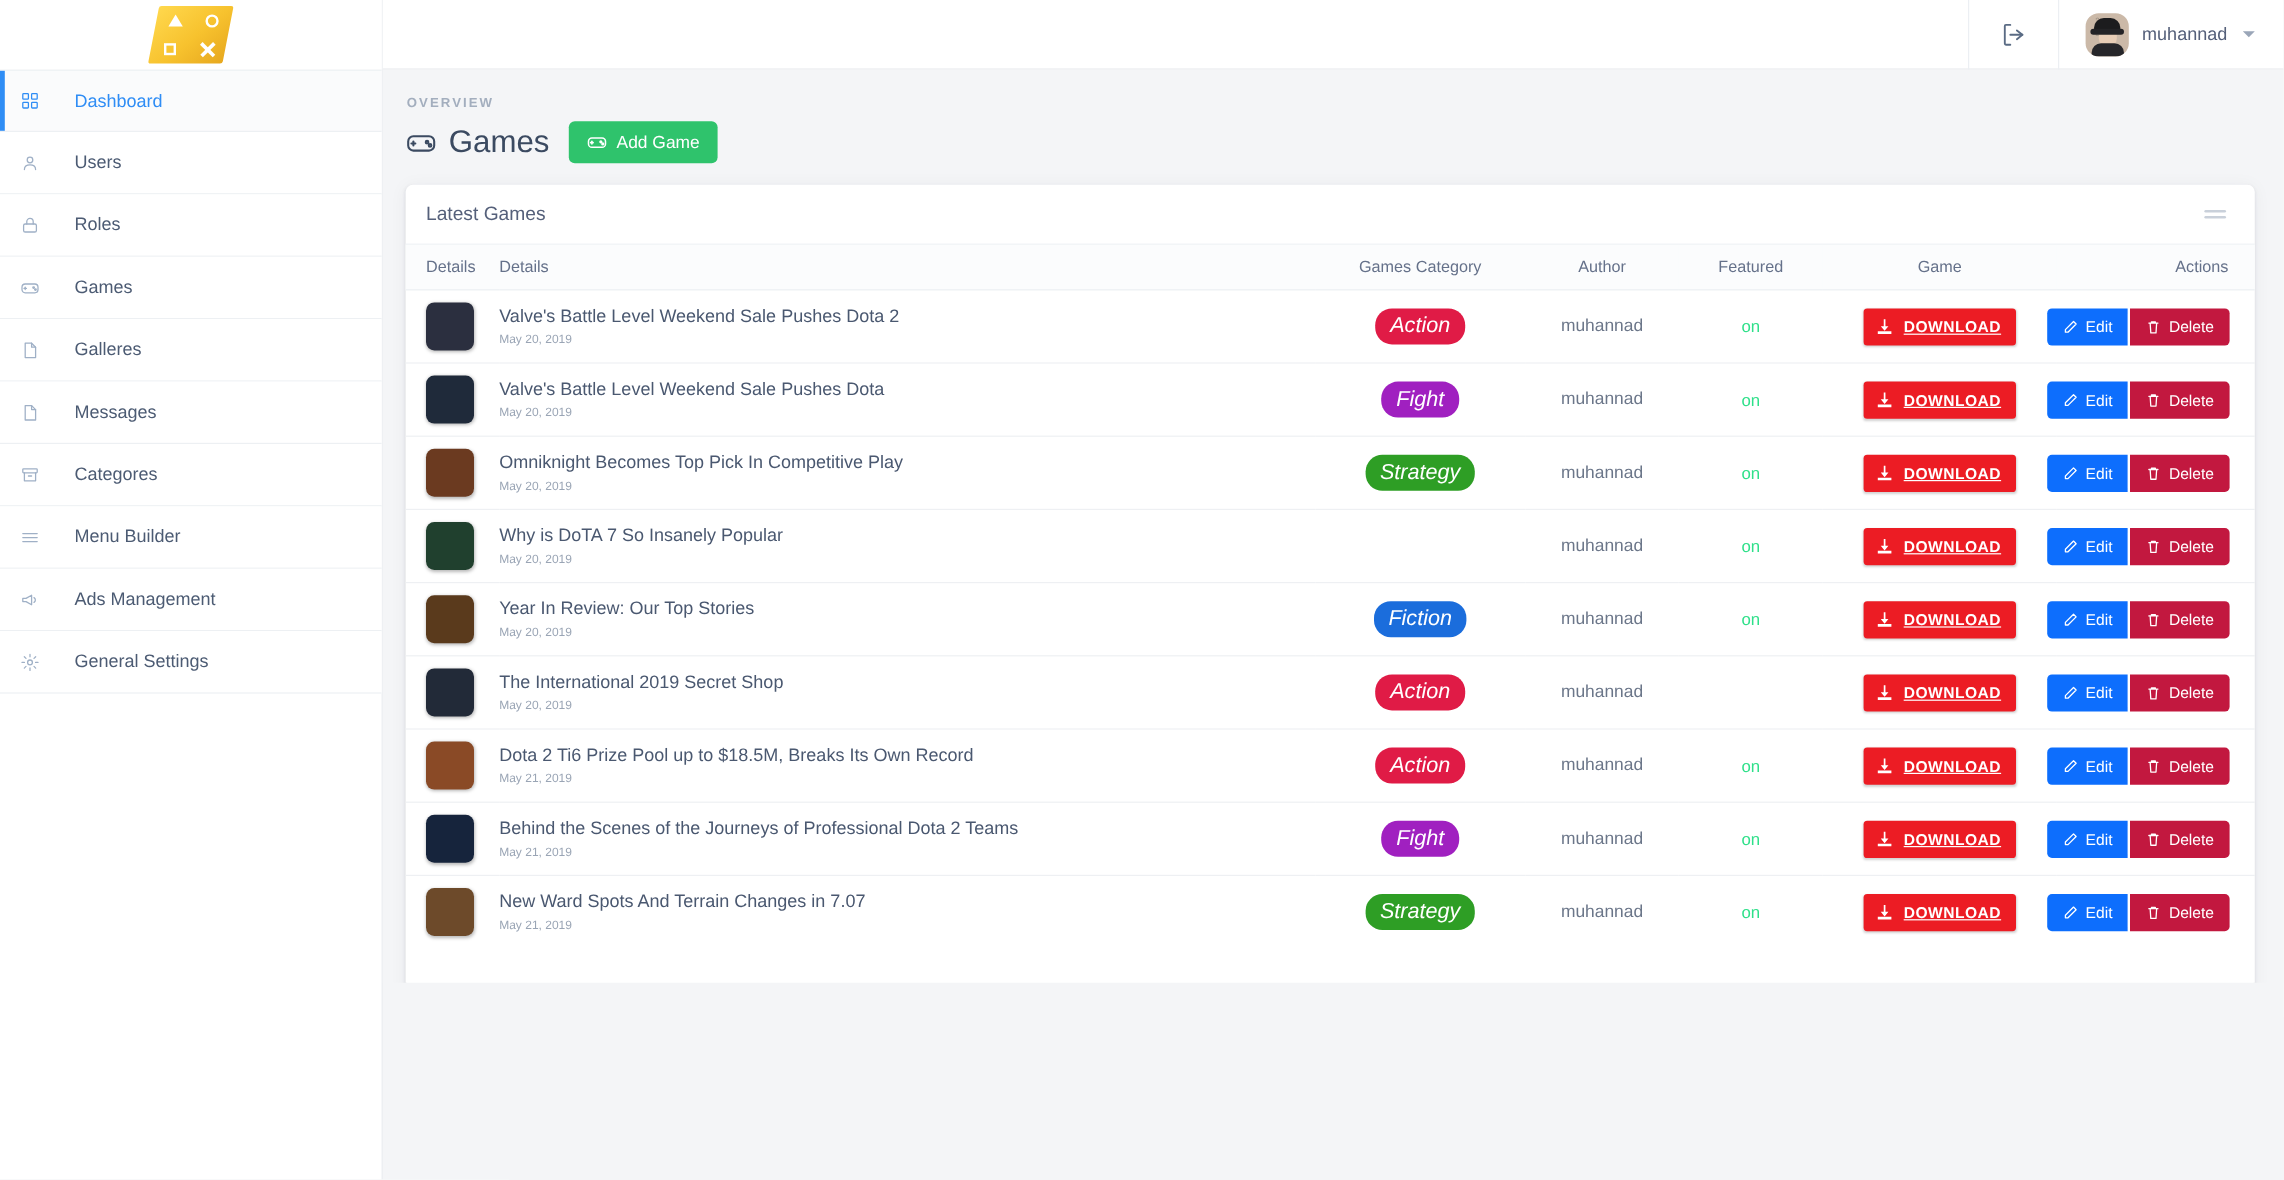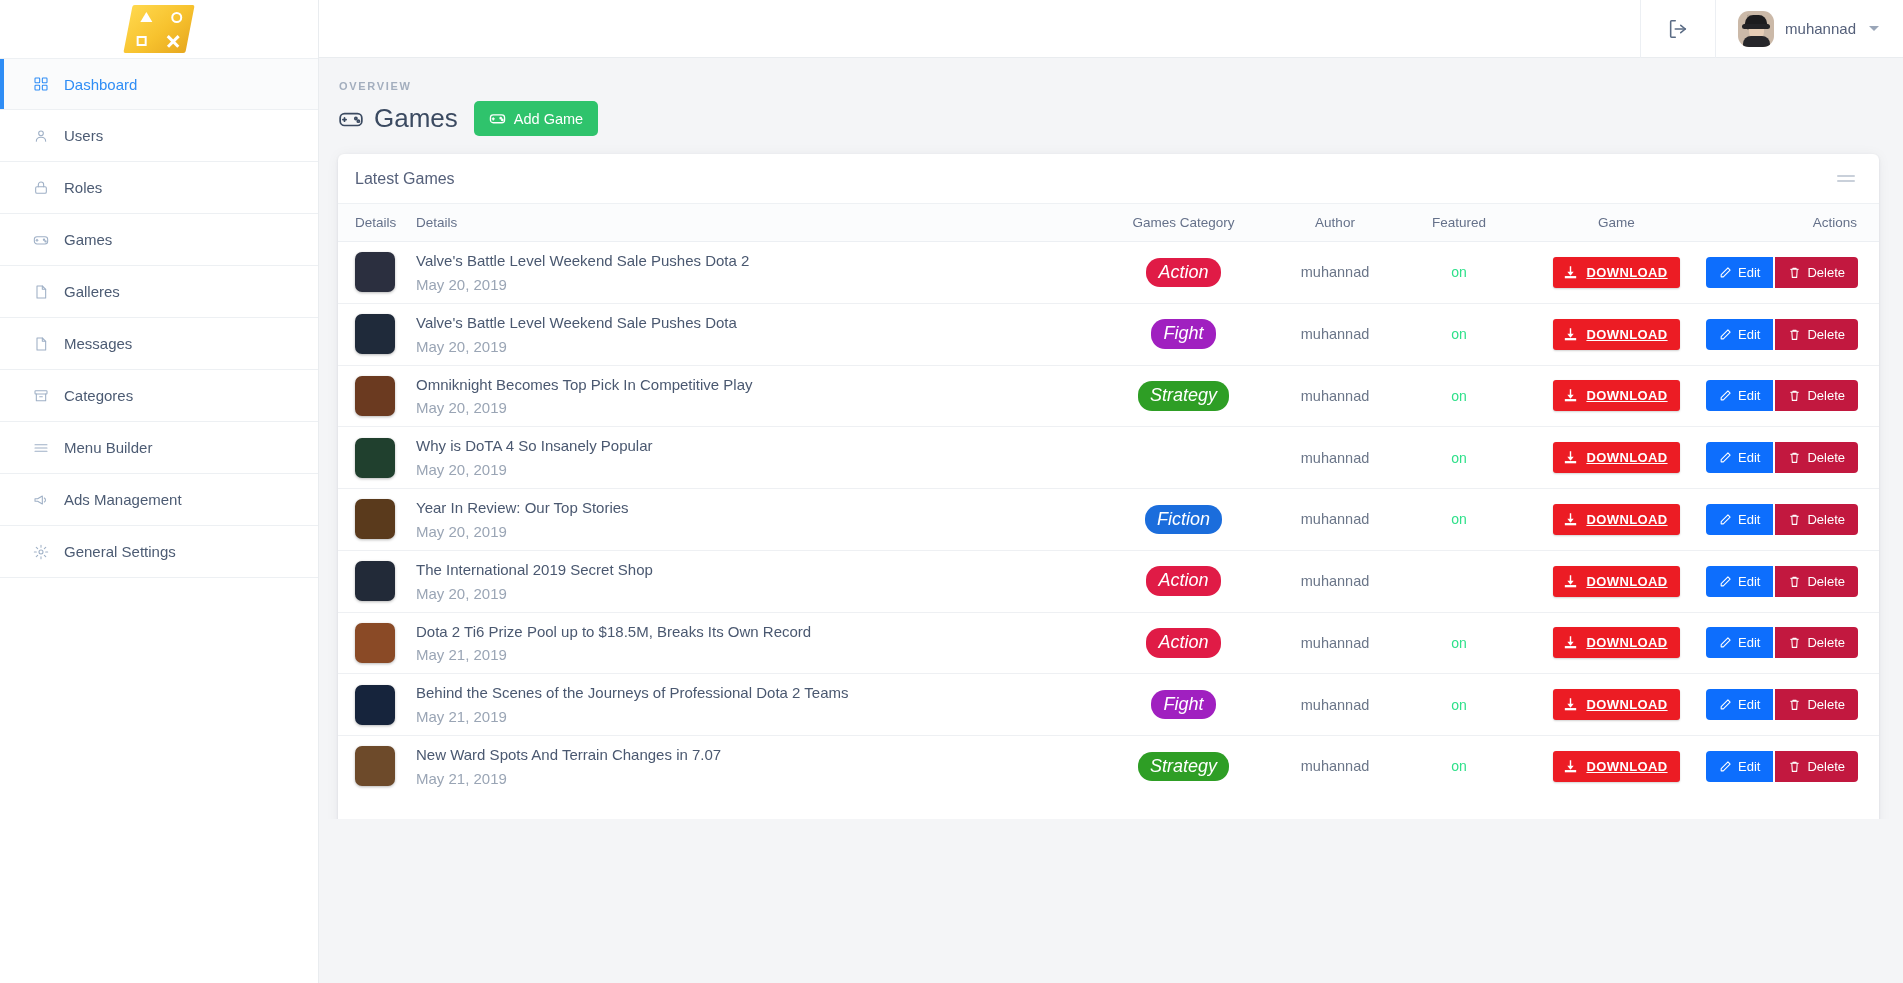--- a/index.html
+++ b/index.html
@@ -33,22 +33,22 @@
   .logo-shape span { display:block; transform: skewX(11deg); }
   .g-tri { width:0;height:0;border-left:6px solid transparent;border-right:6px solid transparent;border-bottom:10px solid #fff; }
   .g-cir { width:11px;height:11px;border:2.4px solid #fff;border-radius:50%; }
   .g-sq  { width:10px;height:10px;border:2.4px solid #fff; }
   .g-x   { width:14px;height:14px;position:relative; }
   .g-x::before,.g-x::after{content:"";position:absolute;left:0;top:6px;width:15px;height:2.6px;background:#fff;}
   .g-x::before{transform:rotate(45deg);} .g-x::after{transform:rotate(-45deg);}
 
   .nav { display: flex; flex-direction: column; }
   .nav-item {
-    height: 52px; display: flex; align-items: center; gap: 14px;
-    padding-left: 32px;
+    height: 52px; display: flex; align-items: center; gap: 28px;
+    padding-left: 16px;
     border-bottom: 1px solid #edf0f3;
     color: #4c5b73; font-size: 15px; cursor: pointer;
     position: relative; background: #fff;
   }
   .nav-item:first-child { border-top: 1px solid #edf0f3; }
   .nav-item.active { background: #fafbfc; color: #2f8df5; }
   .nav-item.active::before {
     content:""; position:absolute; left:0; top:0; bottom:0; width:4px; background:#2f8df5;
   }
   .nav-icon { width: 18px; height: 18px; display:flex; align-items:center; justify-content:center; color:#9fb0c6; flex-shrink:0; }
@@ -121,21 +121,21 @@
 
   tbody td { border-bottom:1px solid #eef0f3; padding: 10px 0; vertical-align:middle; }
   tbody tr:last-child td { border-bottom:none; }
 
   .thumb {
     width:40px; height:40px; border-radius:7px; margin-left:17px;
     background-size: cover; background-position:center;
     box-shadow: 0 1px 3px rgba(0,0,0,.28);
   }
   .row-title { font-size:15px; color:#4a5870; line-height:1.25; }
-  .row-date  { font-size:15px; color:#9aa5b5; margin-top:5px; }
+  .row-date  { font-size:10px; color:#9aa5b5; margin-top:5px; }
 
   .badge {
     display:inline-block; padding: 4px 12px; border-radius:14px;
     font-size:18px; color:#fff; line-height:1.2;font-style:italic;
   }
   .author { font-size:14.5px; color:#6b7689; text-align:center; }
   .featured { font-size:14px; color:#2fe08a; text-align:center; }
 
   .dl-btn {
     background:#ec1c24; color:#fff; border:none; border-radius:3px;
@@ -469,21 +469,21 @@
                       <span>Delete</span>
                     </button>
                   </div>
                 </td>
               </tr>
               <tr>
                 <td>
                   <div class="thumb" style="background:#20402e"></div>
                 </td>
                 <td>
-                  <div class="row-title">Why is DoTA 4 So Insanely Popular</div>
+                  <div class="row-title">Why is DoTA 7 So Insanely Popular</div>
                   <div class="row-date">May 20, 2019</div>
                 </td>
                 <td style="text-align:center"></td>
                 <td>
                   <div class="author">muhannad</div>
                 </td>
                 <td>
                   <div class="featured">on</div>
                 </td>
                 <td style="text-align:center"><button class="dl-btn">

